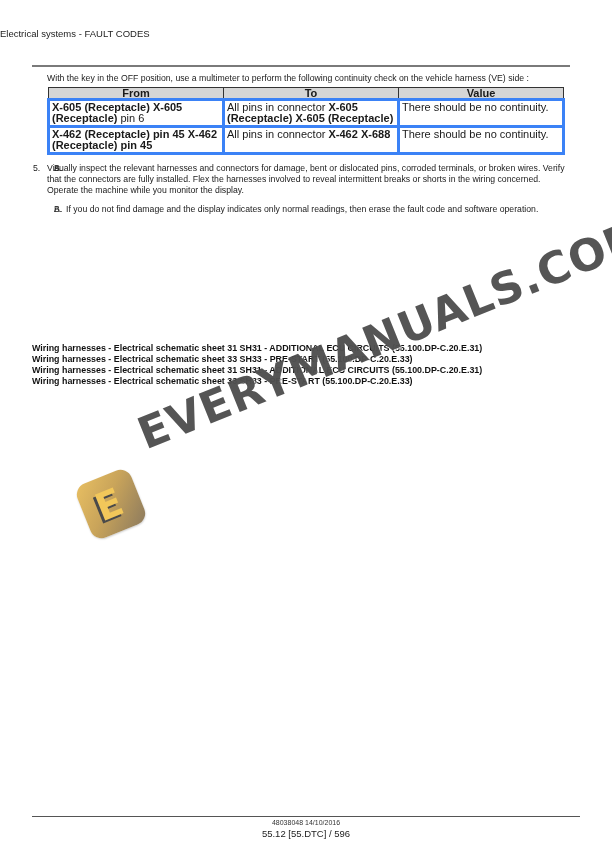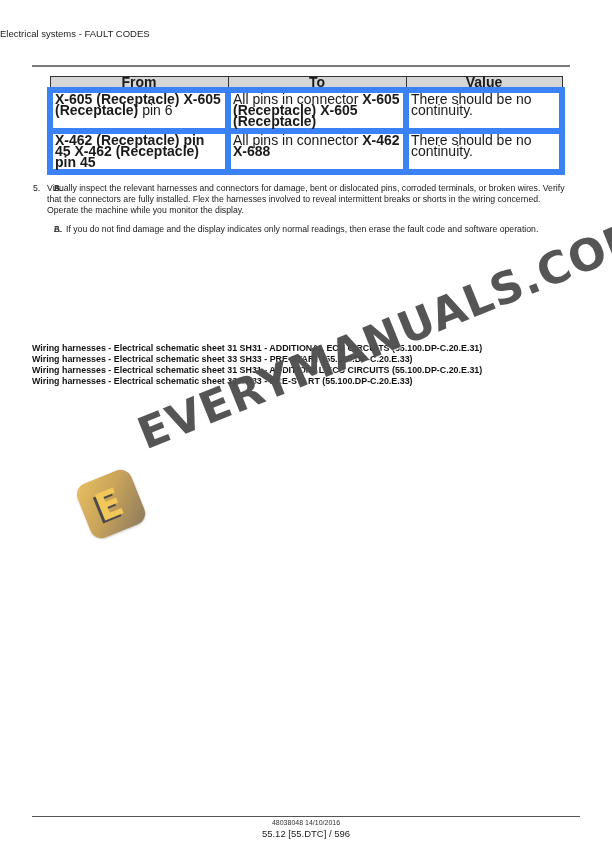--- a/index.html
+++ b/index.html
@@ -39,34 +39,34 @@
       font-size: 8.7px;
       line-height: 11px;
     }
     .intro {
       margin: 0 0 3px 0;
     }
     table.checks {
       border-collapse: collapse;
       width: 518px;
       margin-top: 3px;
-      font-size: 14px;
+      font-size: 11px;
       line-height: 11px;
     }
     table.checks th {
       background: #d6d6d6;
       border: 1px solid #333;
       font-weight: bold;
       text-align: center;
       padding: 0 2px;
       height: 10px;
       line-height: 10px;
     }
     table.checks td {
-      border: 6px solid #3b82f6;
+      border: 3px solid #3b82f6;
       vertical-align: top;
       padding: 1px 2px;
       margin-left: 14px;
     }
     table.checks td.c-from { width: 168px; }
     table.checks td.c-to { width: 168px; }
     .b { font-weight: bold; }
     .sub-list {
       margin: 8px 0 0 0;
       padding: 0;
@@ -181,20 +181,21 @@
       text-shadow: 1px 1px 0 rgba(255,255,255,0.6);
     }
   </style>
 </head>
 <body>
 
 <div class="page-header">Electrical systems - FAULT CODES</div>
 <div class="header-rule"></div>
 
 <div class="content">
+  <p class="intro">With the key in the OFF position, use a multimeter to perform the following continuity check on the vehicle harness (VE) side :</p>
 
   <table class="checks">
     <thead>
       <tr>
         <th>From</th>
         <th>To</th>
         <th>Value</th>
       </tr>
     </thead>
     <tbody>

